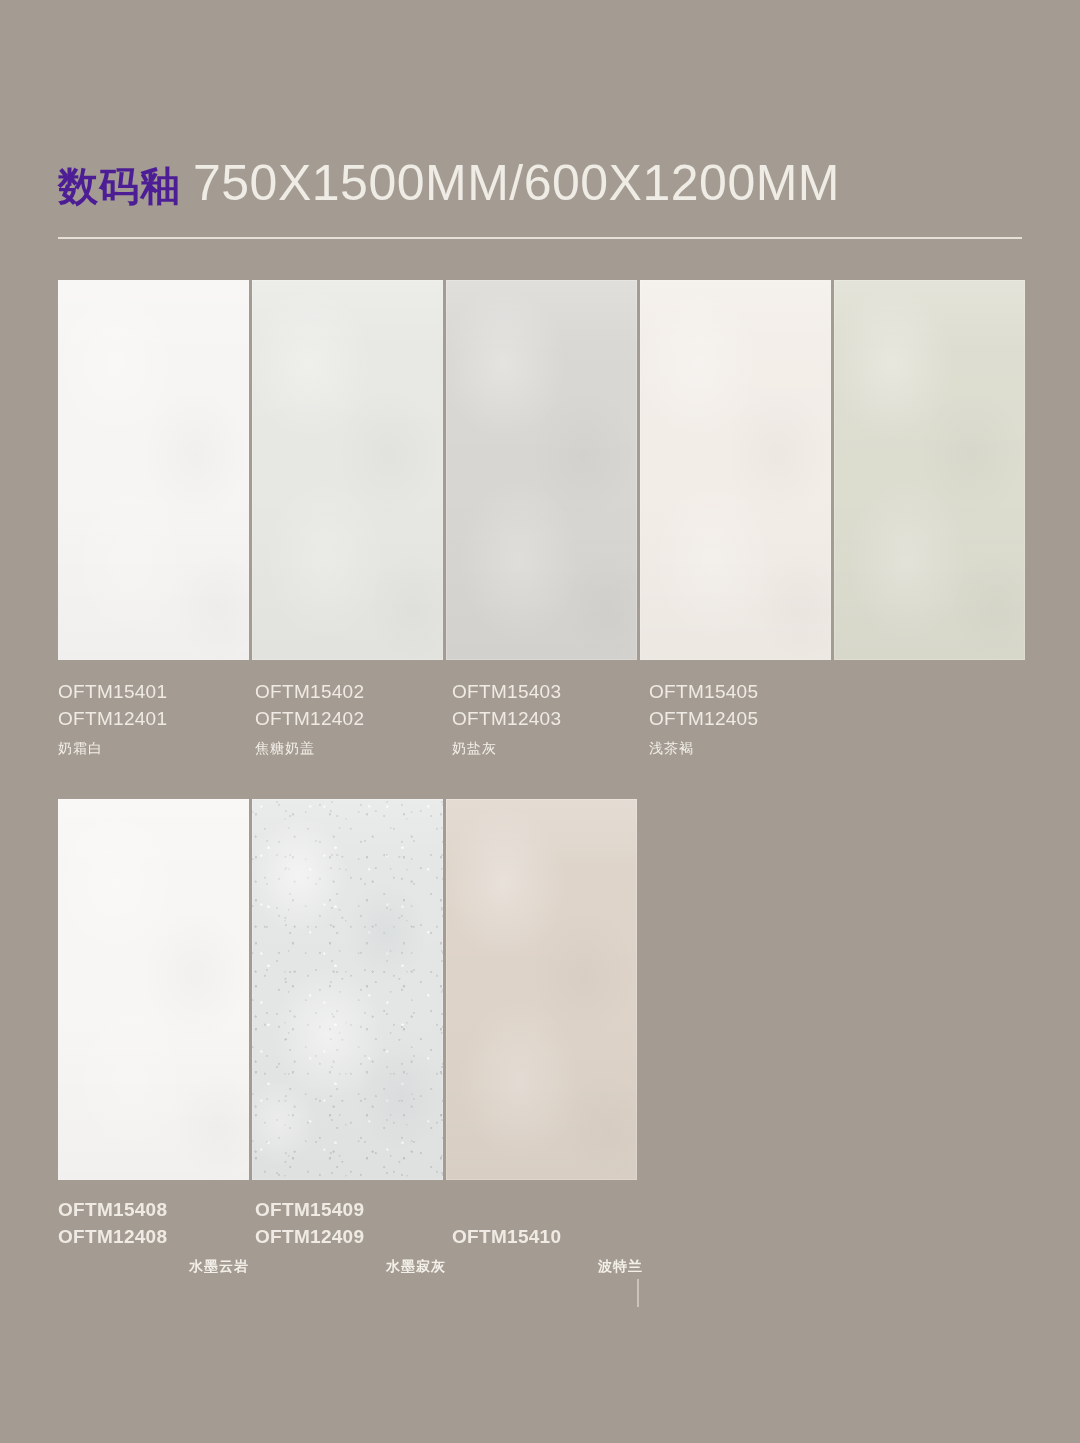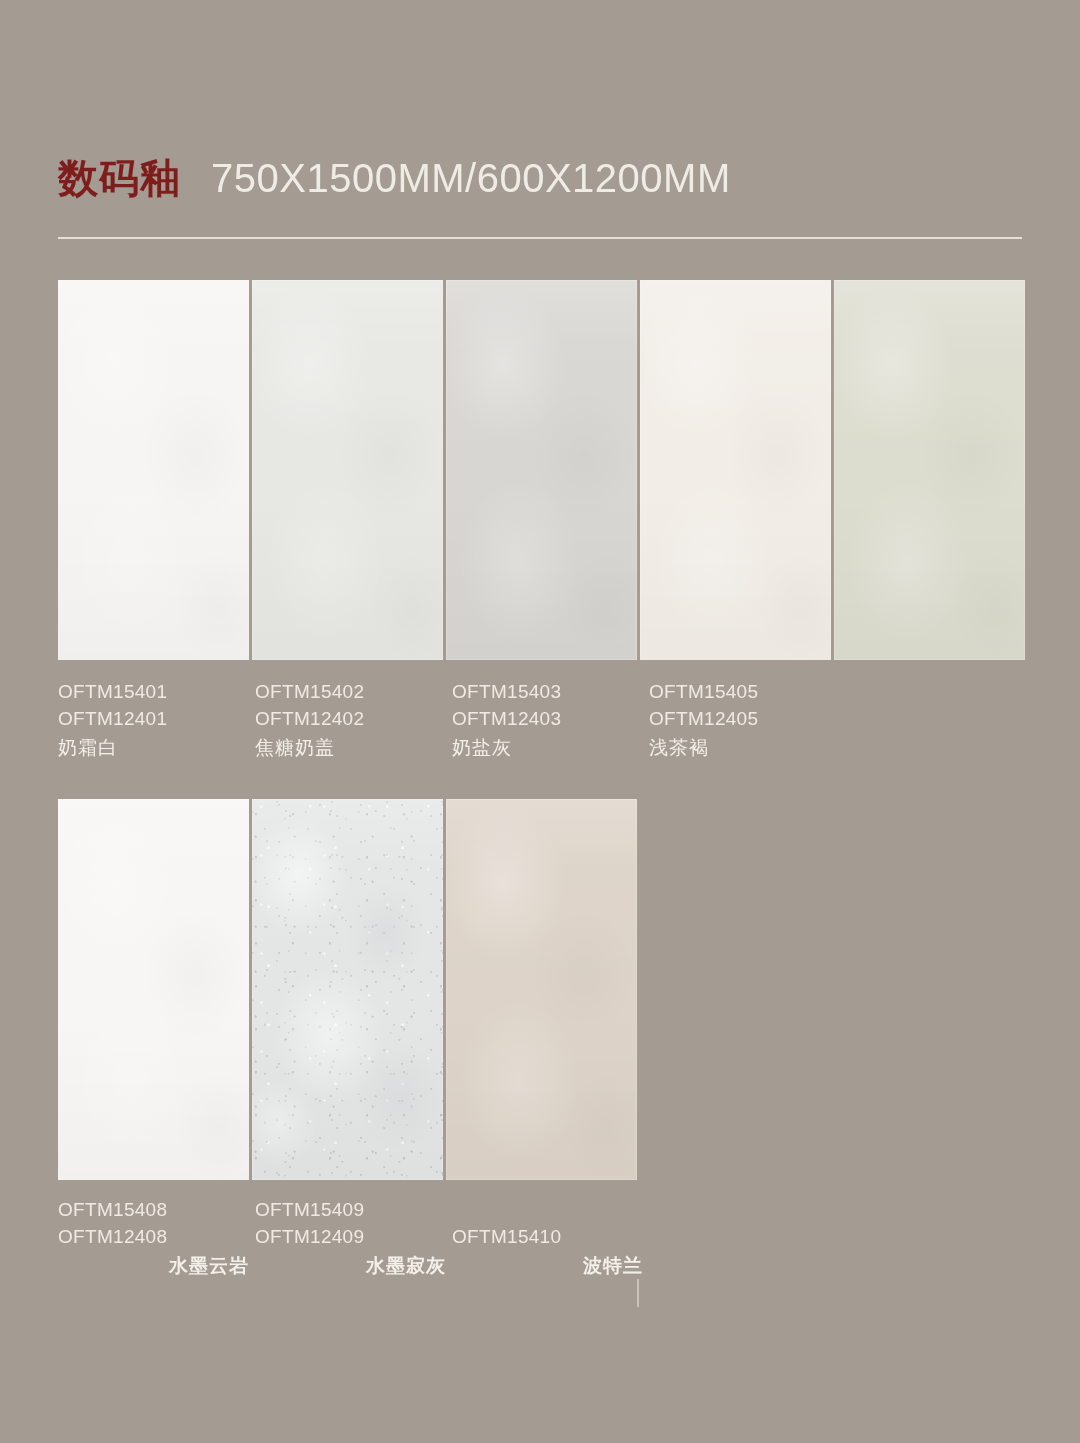--- a/index.html
+++ b/index.html
@@ -30,31 +30,31 @@
     width: 964px;
   }
   .title-line {
     display: flex;
     align-items: baseline;
     white-space: nowrap;
   }
   .title-cn {
     font-size: 40px;
     font-weight: 700;
-    color: #7f1d1d;
+    color: #4c1d95;
     letter-spacing: 1px;
     line-height: 1;
   }
   .title-size {
-    font-size: 40px;
+    font-size: 50px;
     font-weight: 300;
     color: #efece6;
     letter-spacing: 0.5px;
     line-height: 1;
-    margin-left: 30px;
+    margin-left: 12px;
   }
   .header-rule {
     position: absolute;
     left: 58px;
     top: 237px;
     width: 964px;
     height: 2px;
     background: #e9e4dc;
     opacity: 0.95;
   }
@@ -170,30 +170,30 @@
     font-weight: 400;
     color: #efebe4;
     line-height: 27px;
     letter-spacing: 0.3px;
     white-space: nowrap;
   }
   .code.spacer {
     visibility: hidden;
   }
   .name {
-    font-size: 19px;
+    font-size: 14px;
     color: #f3efe9;
     line-height: 30px;
     letter-spacing: 1px;
     white-space: nowrap;
     margin-top: 1px;
   }
   .labels-row1 .name { font-weight: 400; }
   .labels-row2 .name { font-weight: 700; text-align: right; }
-  .labels-row2 .code { font-weight: 400; }
+  .labels-row2 .code { font-weight: 700; }
 
   
   .corner-tick {
     position: absolute;
     left: 637px;
     top: 1279px;
     width: 2px;
     height: 28px;
     background: rgba(235,230,222,0.55);
   }

